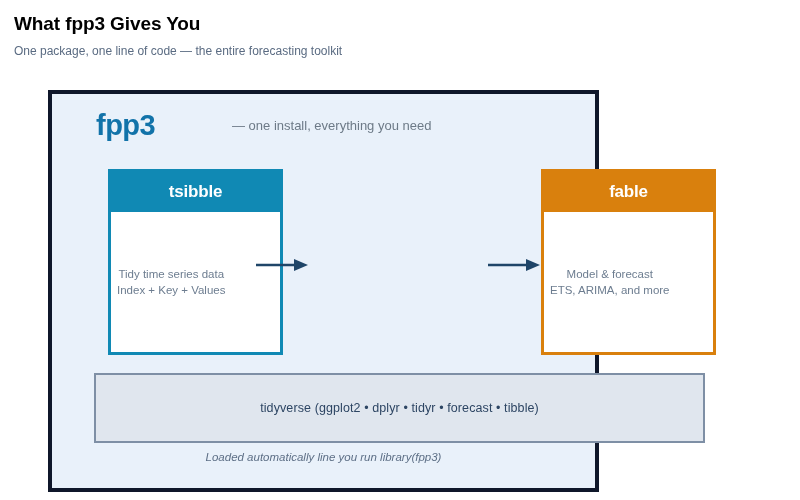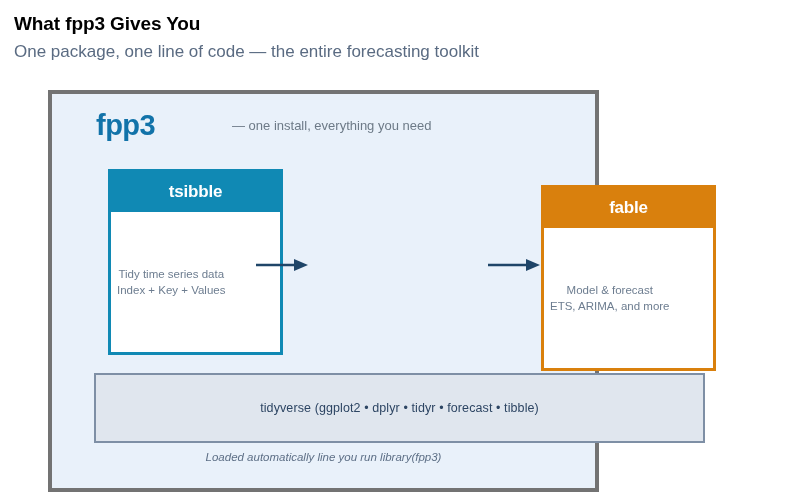--- a/index.html
+++ b/index.html
@@ -26,36 +26,36 @@
   }
   .page-title {
     font-size: 19px;
     font-weight: bold;
     color: #000000;
     letter-spacing: -0.1px;
     margin: 0;
     line-height: 24px;
   }
   .page-subtitle {
-    font-size: 17px;
+    font-size: 12px;
     color: #5a6b82;
     margin: 6px 0 0 0;
     line-height: 19px;
     font-weight: normal;
   }
 
   
   .panel {
     position: absolute;
     left: 48px;
     top: 90px;
     width: 551px;
     height: 402px;
     background: #e9f1fa;
-    border: 4px solid #737373;
+    border: 4px solid #0f172a;
     box-sizing: border-box;
   }
 
   
   .brand-row {
     position: absolute;
     left: 0;
     top: 10px;
     width: 100%;
     height: 48px;
@@ -83,21 +83,21 @@
   .pkg-box {
     position: absolute;
     top: 75px;
     width: 175px;
     height: 186px;
     box-sizing: border-box;
     background: #ffffff;
   }
   .pkg-box.tsibble { left: 40px;  border: 3px solid #1089b4; margin-left: 16px; }
   .pkg-box.feasts  { left: 259px; border: 3px solid #17824f; }
-  .pkg-box.fable   { left: 489px; border: 3px solid #d9800d; margin-top: 16px; }
+  .pkg-box.fable   { left: 489px; border: 3px solid #d9800d; }
 
   .pkg-head {
     height: 40px;
     line-height: 40px;
     text-align: center;
     color: #ffffff;
     font-size: 17px;
     font-weight: bold;
     letter-spacing: -0.2px;
   }

